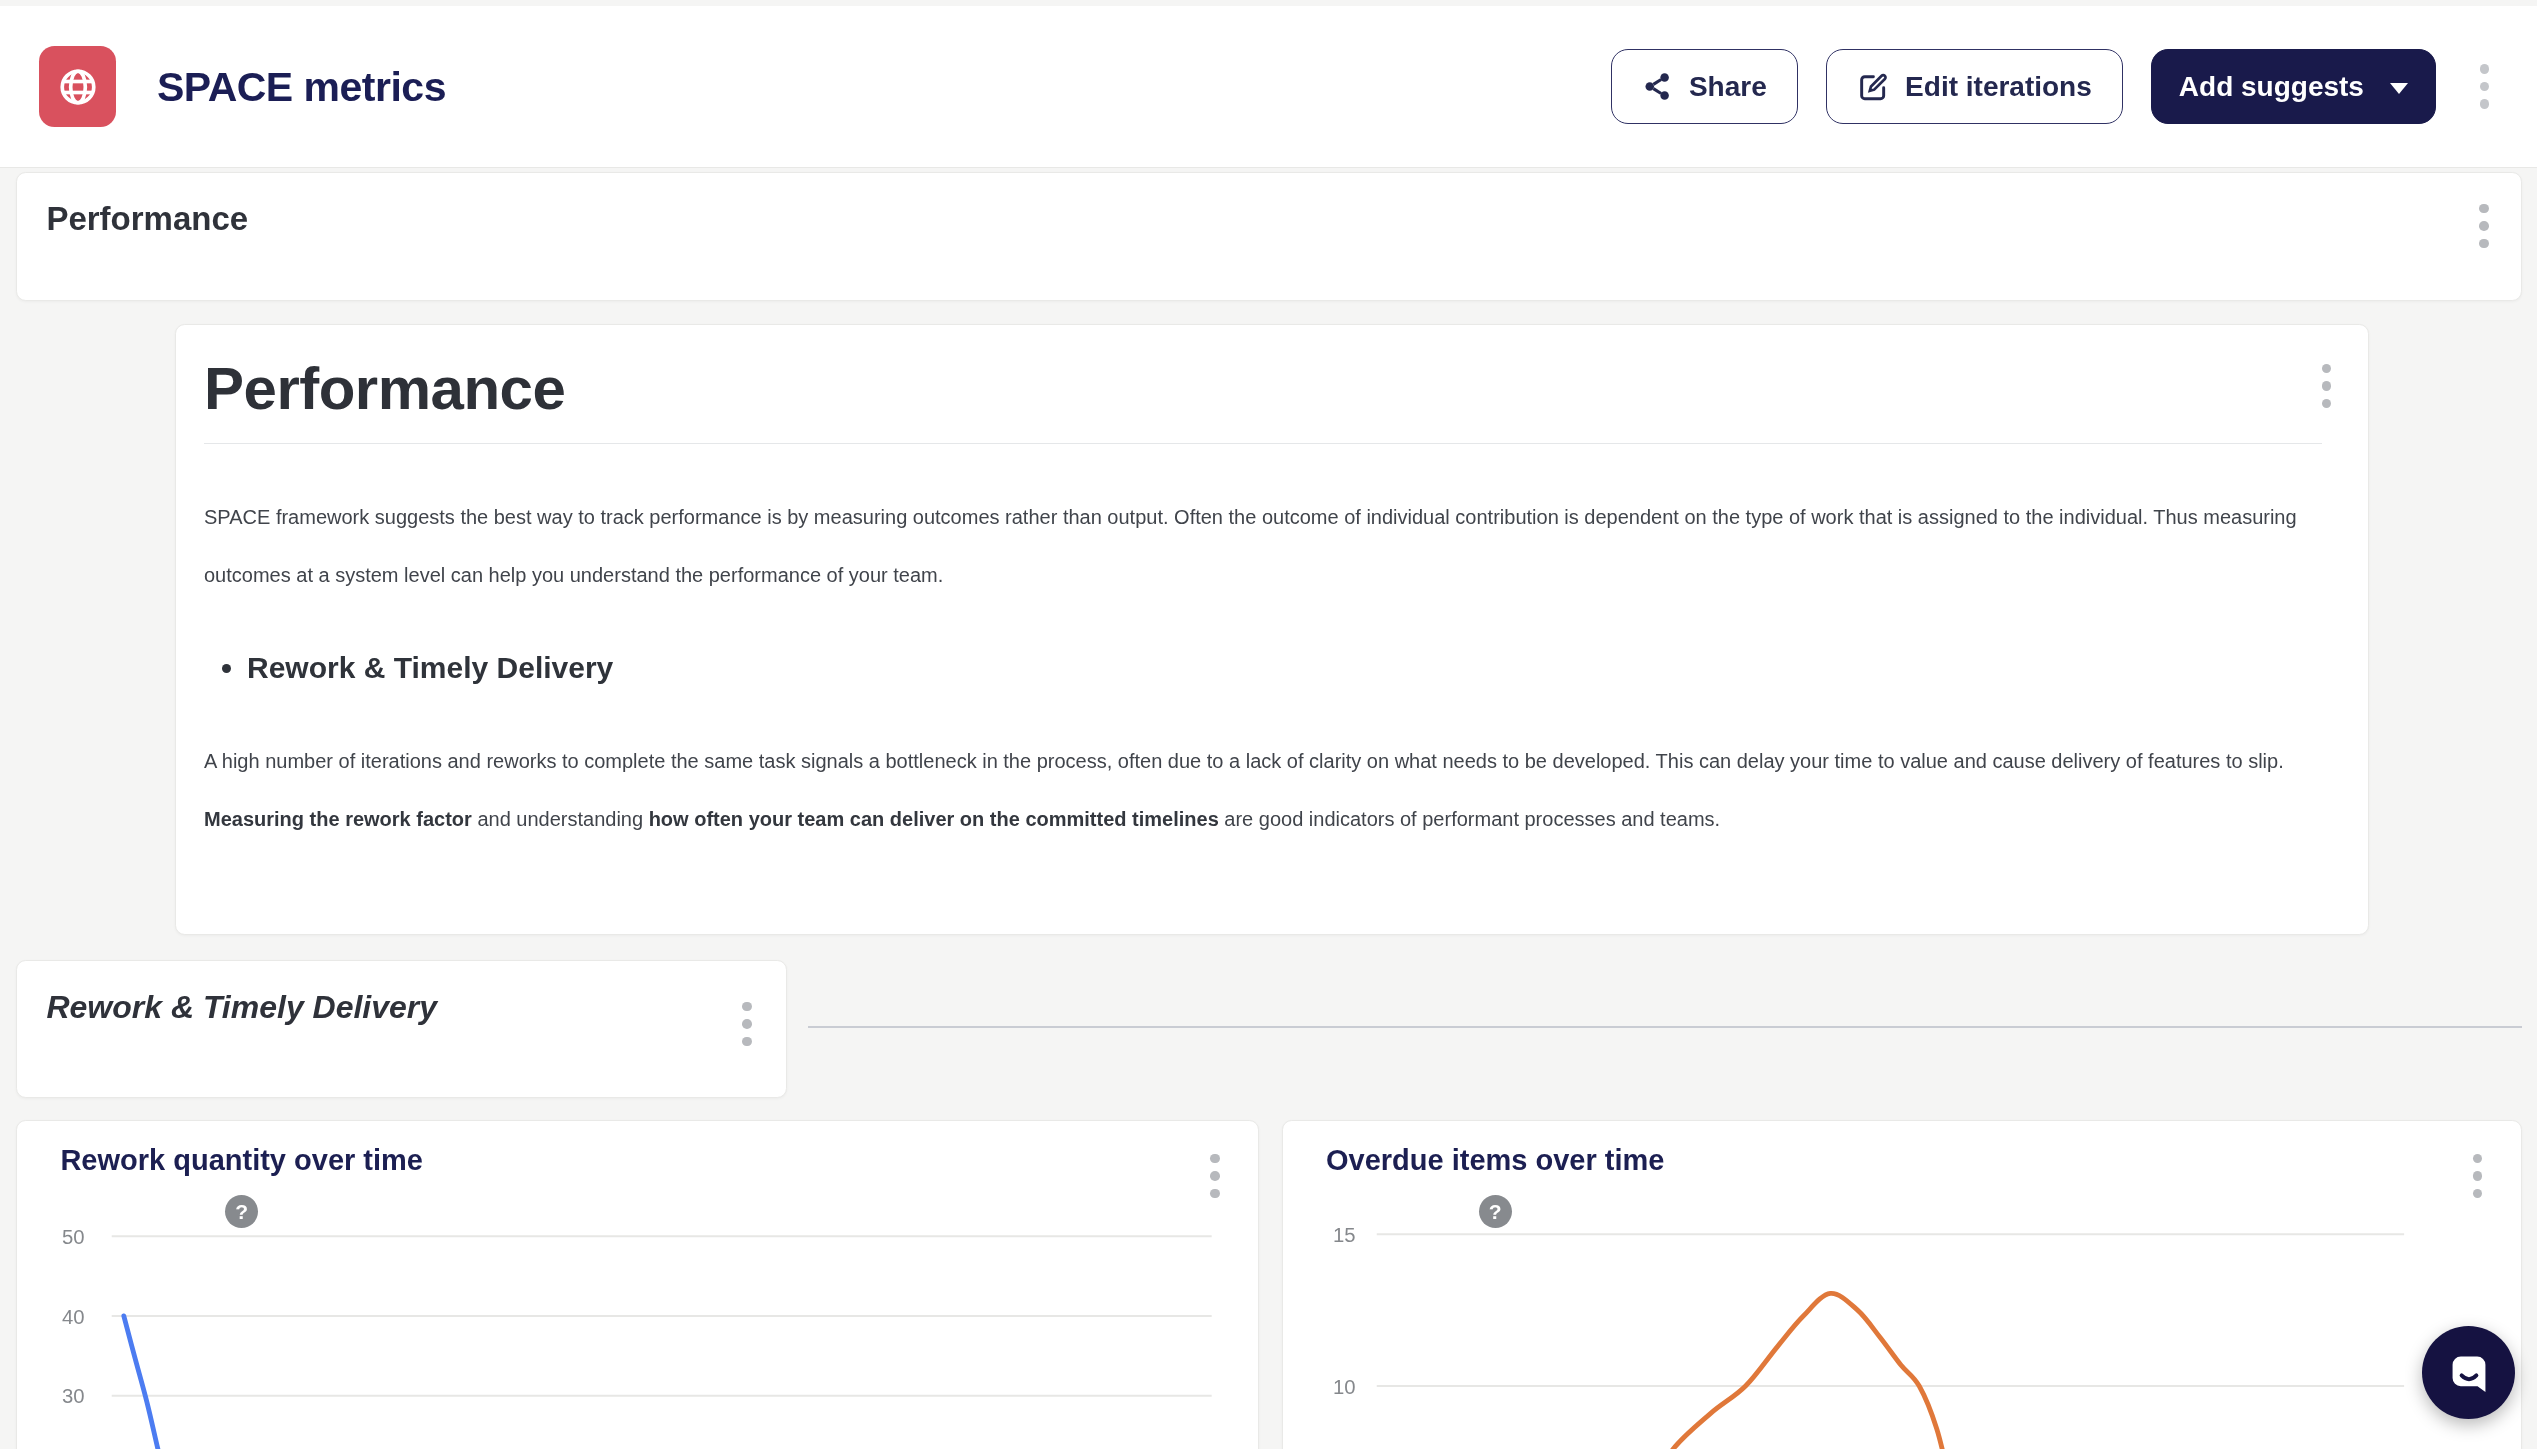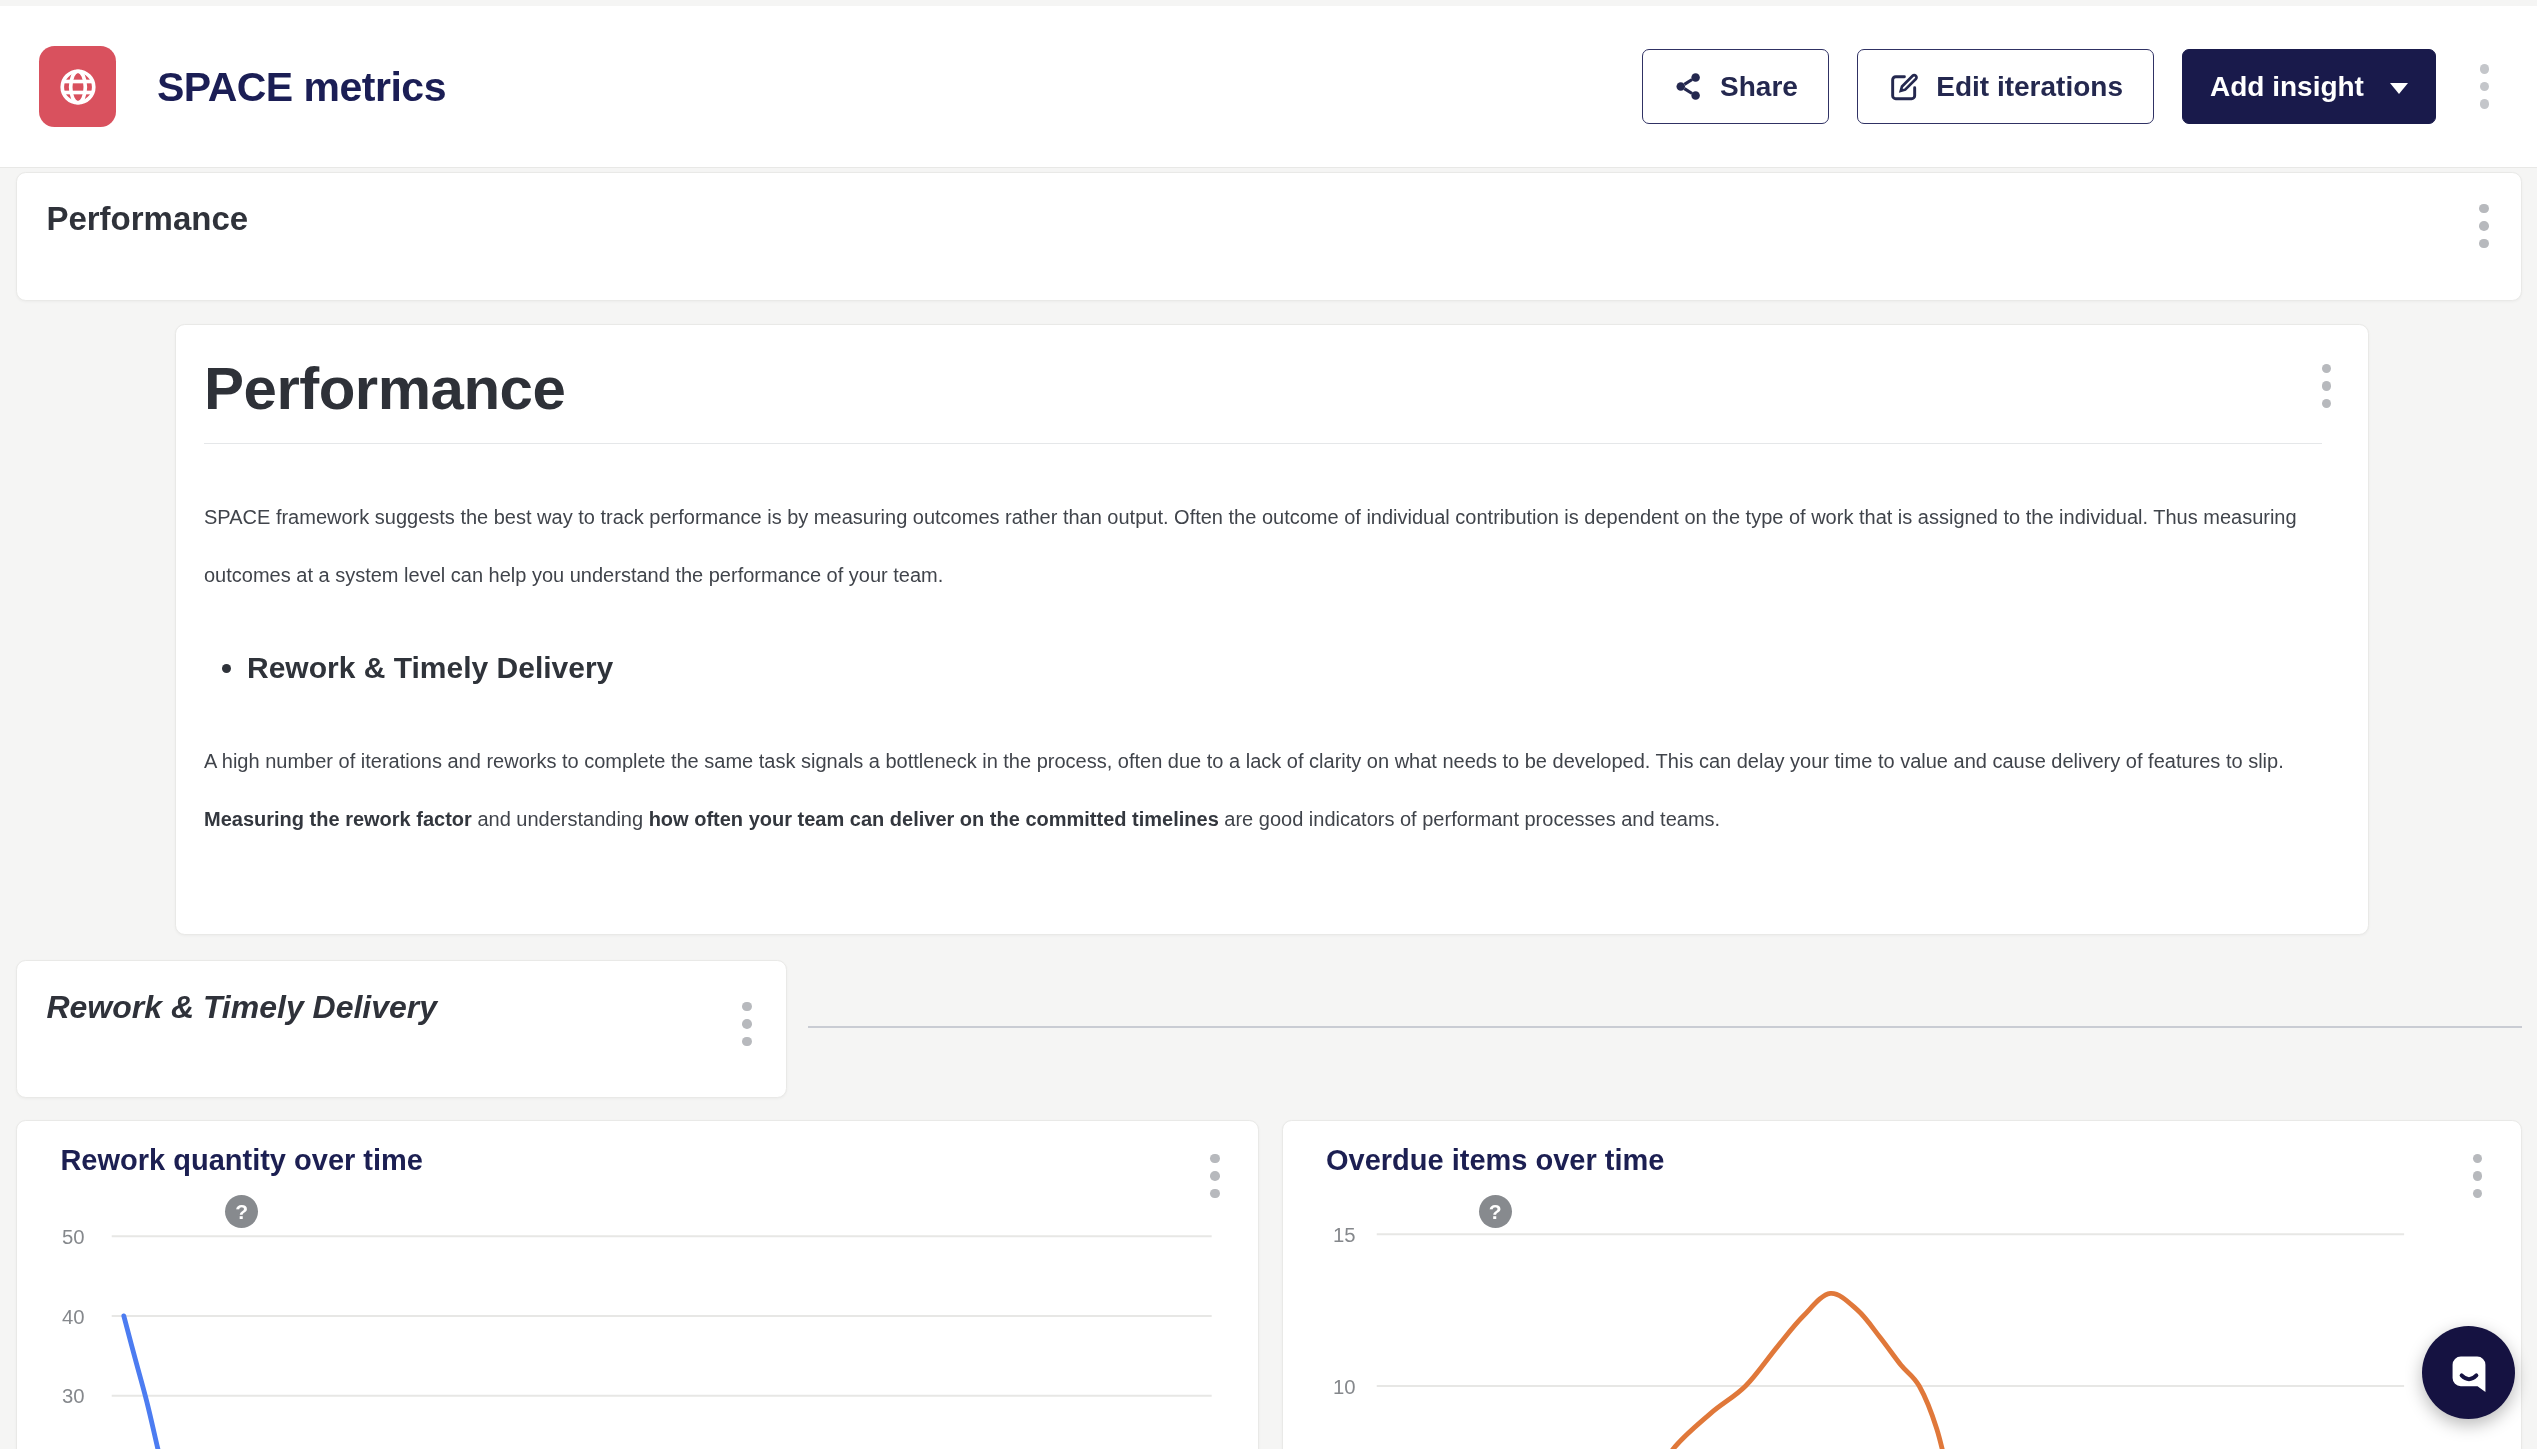--- a/index.html
+++ b/index.html
@@ -19,21 +19,21 @@
   .logo{
     width:77px;height:81px;border-radius:15.5px;background:#d9515e;
     display:flex;align-items:center;justify-content:center;flex:0 0 auto;
     cursor:pointer;
   }
   .titles{margin-left:41px;}
   .page-title{margin:0;font-size:41px;line-height:44px;font-weight:700;color:#1b1e55;letter-spacing:-0.5px;}
   .page-subtitle{margin-top:12.6px;font-size:28px;color:#8c8d96;}
   .actions{margin-left:auto;display:flex;align-items:center;gap:28px;}
   .btn{
-    height:75px;border-radius:7px;display:inline-flex;align-items:center;gap:16.4px;
+    height:75px;border-radius:17px;display:inline-flex;align-items:center;gap:16.4px;
     font-family:inherit;font-size:28px;font-weight:700;padding:0 30px;cursor:pointer;
   }
   .btn.outline{background:#fff;border:1.9px solid #303264;color:#24284f;}
   .btn.solid{background:#191a4b;border:1.9px solid #191a4b;color:#ffffff;padding:0 27px;}
   .caret{width:0;height:0;border-left:9.7px solid transparent;border-right:9.7px solid transparent;
     border-top:11.6px solid #ffffff;margin-left:9.7px;margin-top:3.9px;}
   
   .kebab{display:flex;flex-direction:column;gap:7.7px;padding:5.8px;cursor:pointer;background:none;border:none;}
   .kebab span{width:9.7px;height:9.7px;border-radius:50%;background:#b7b9bd;display:block;}
   .header-kebab{margin-left:9.7px;}
@@ -108,21 +108,21 @@
         <span>Share</span>
       </button>
       <button class="btn outline">
         <svg width="32" height="32" viewBox="0 0 24 24">
           <path d="M20 12.5v6a2.3 2.3 0 0 1-2.3 2.3H5.8a2.3 2.3 0 0 1-2.3-2.3V6.6a2.3 2.3 0 0 1 2.3-2.3h6.5" fill="none" stroke="currentColor" stroke-width="2.2" stroke-linecap="round"></path>
           <path d="M9.6 14.9l.9-3.3 8-8a1.6 1.6 0 0 1 2.3 0l.1.1a1.6 1.6 0 0 1 0 2.3l-8 8-3.3.9z" fill="none" stroke="currentColor" stroke-width="2"></path>
         </svg>
         <span>Edit iterations</span>
       </button>
       <button class="btn solid">
-        <span>Add insight</span>
+        <span>Add suggests</span>
         <span class="caret"></span>
       </button>
       <button class="kebab header-kebab" aria-label="more">
         <span></span>
           <span></span>
           <span></span>
       </button>
     </div>
   </header>
 

